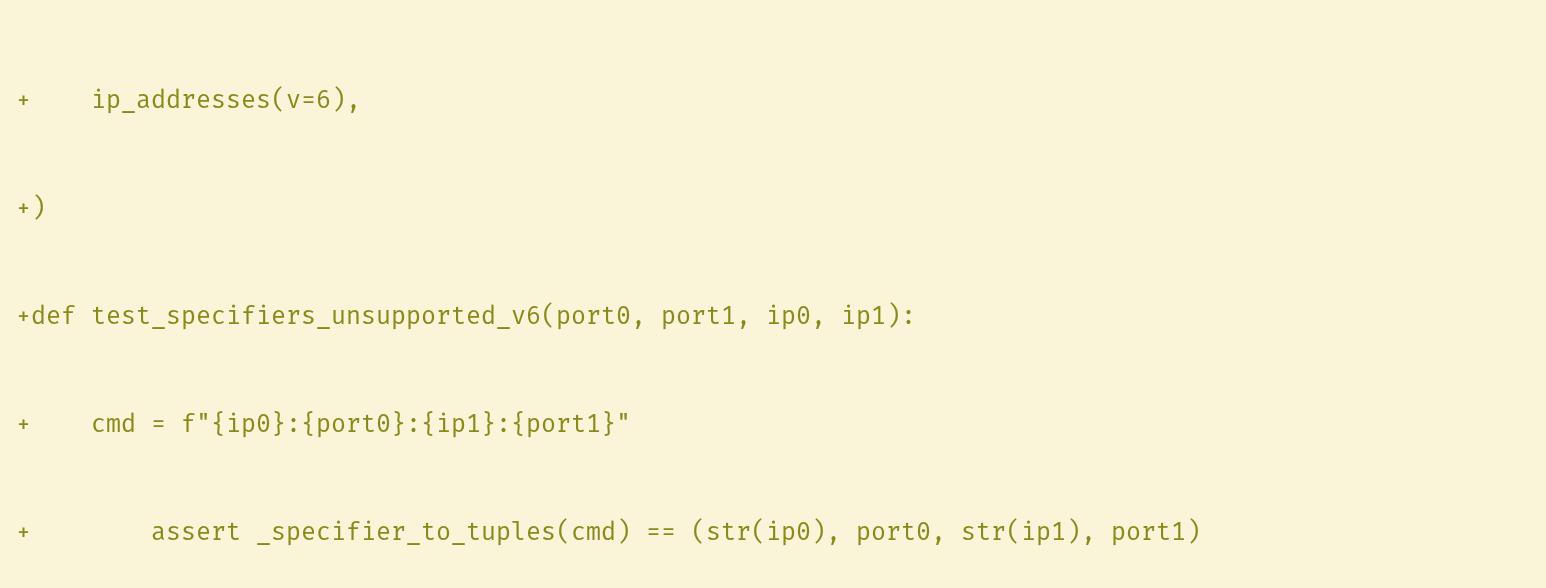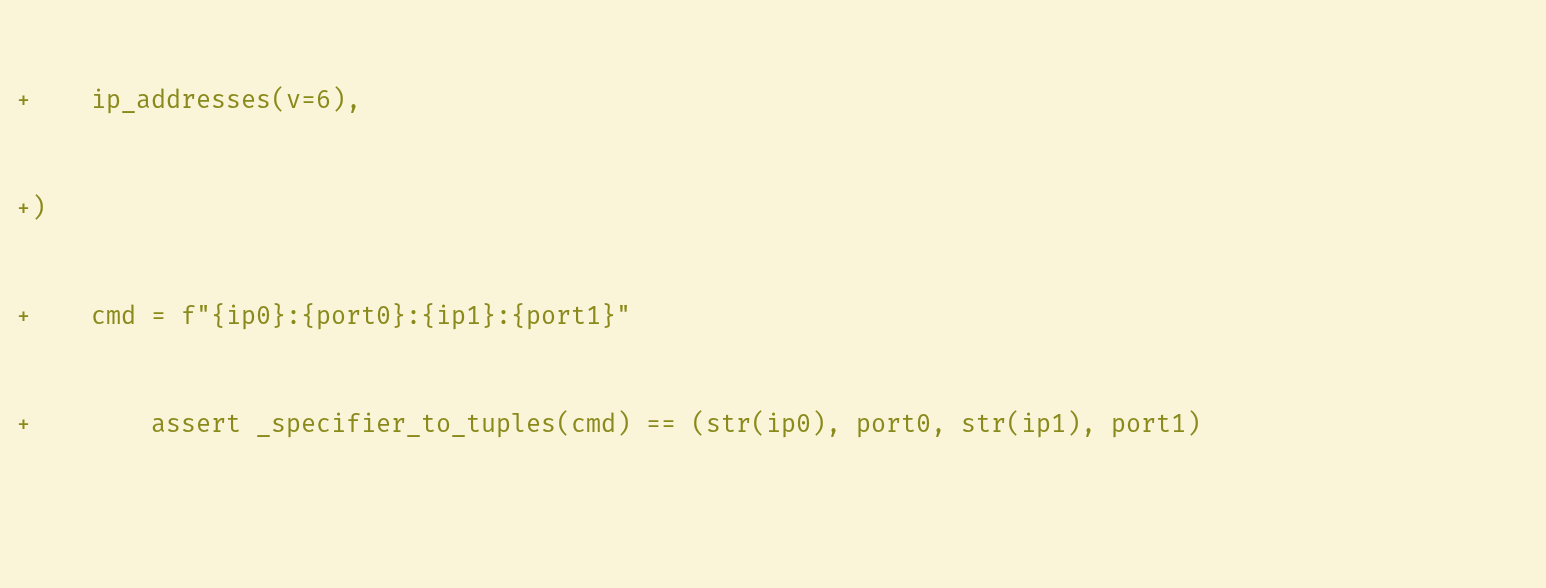--- a/index.html
+++ b/index.html
@@ -112,20 +112,21 @@
       border-left: 18px solid #555;
     }
   </style>
 </head>
 <body>
 
 <div class="terminal">
   <div class="code-area">
     <div class="diff-line">+    ip_addresses(v=6),</div>
     <div class="diff-line">+)</div>
+    <div class="diff-line">+def test_specifiers_unsupported_v6(port0, port1, ip0, ip1):</div>
     <div class="diff-line">+    cmd = f"{ip0}:{port0}:{ip1}:{port1}"</div>
     <div class="diff-line">+        assert _specifier_to_tuples(cmd) == (str(ip0), port0, str(ip1), port1)</div>
     
     
     
     
   </div>
 
   <div class="blank-line34"></div>
 

